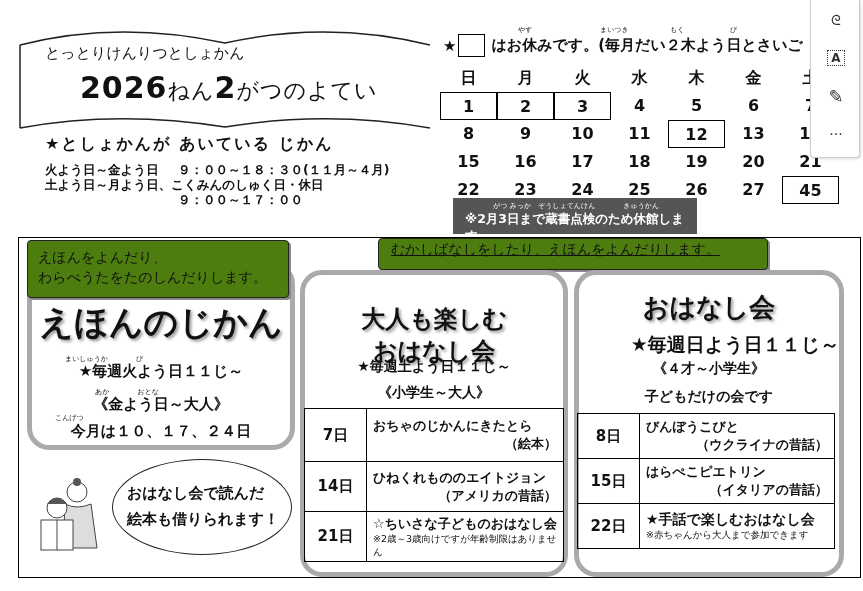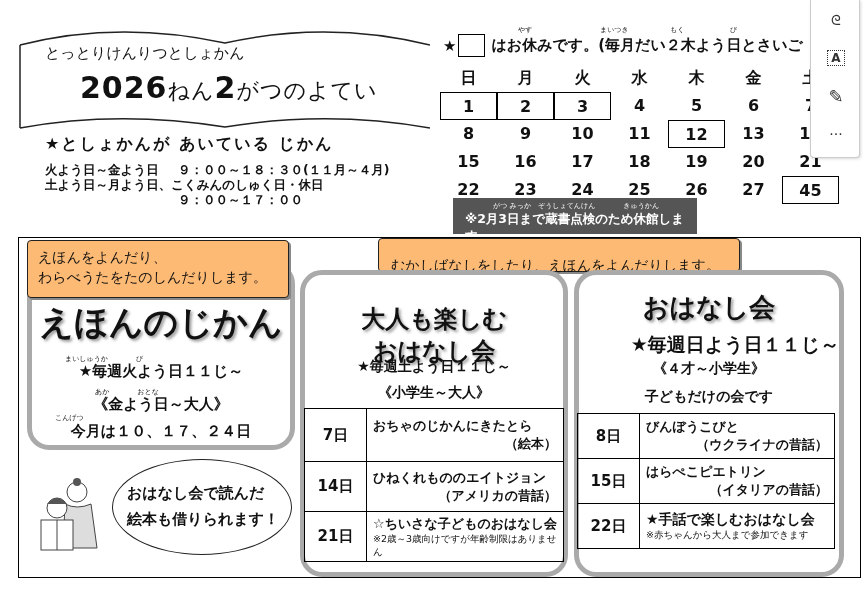--- a/index.html
+++ b/index.html
@@ -27,21 +27,21 @@
   .cal .cell.boxed { border: 1.5px solid #000; }
   .notice { left: 453px; top: 198px; width: 244px; height: 36px; background: #555; color: #fff; font-size: 12.5px; font-weight: bold; padding: 13px 0 0 12px; }
 
   
   .toolbar { left: 810px; top: 0; width: 50px; height: 158px; background: #fff; border: 1px solid #ccc; border-top: none; border-radius: 0 0 4px 4px; box-shadow: 1px 1px 3px rgba(0,0,0,0.15); }
   .tb-btn { position: absolute; left: 0; width: 50px; height: 36px; display: flex; align-items: center; justify-content: center; font-size: 14px; color: #333; }
 
   
   .lower { left: 18px; top: 237px; width: 843px; height: 341px; border: 1.5px solid #000; }
   .panel { position: absolute; border: 5px solid #aaa; border-radius: 22px; background: #fff; }
-  .scroll-banner { position: absolute; background: #fdba74; border: 1.5px solid #222; border-radius: 4px; font-size: 14px; padding: 6px 10px; line-height: 20px; box-shadow: 2px 2px 0 #888; }
+  .scroll-banner { position: absolute; background: #4d7c0f; border: 1.5px solid #222; border-radius: 4px; font-size: 14px; padding: 6px 10px; line-height: 20px; box-shadow: 2px 2px 0 #888; }
   .big-title { position: absolute; font-weight: bold; text-shadow: 2px 2px 3px #999; text-align: center; }
   .line { position: absolute; font-size: 15px; font-weight: bold; text-align: center; white-space: nowrap; }
 
   table.sched { position: absolute; border-collapse: collapse; }
   table.sched td { border: 1.5px solid #000; font-weight: bold; }
   table.sched td.day { width: 62px; text-align: center; font-size: 15px; }
   table.sched td.desc { font-size: 13px; padding: 2px 6px; position: relative; }
   .desc .title { display: block; }
   .desc .sub { display: block; text-align: right; }
   .desc .note { display: block; font-size: 9.5px; font-weight: normal; }
@@ -159,21 +159,21 @@
   <circle cx="22" cy="30" r="10" fill="#fff" stroke="#444"></circle>
   <path d="M12 26 Q22 14 32 26" fill="#555"></path>
   <rect x="6" y="42" width="32" height="30" fill="#fff" stroke="#444"></rect>
   <line x1="22" y1="42" x2="22" y2="72" stroke="#444"></line>
 </svg>
 <div class="bubble">
   <div>おはなし会で読んだ</div>
   <div>絵本も借りられます！</div>
 </div>
 
-<div class="scroll-banner" style="left:378px;top:238px;width:362px;height:32px;padding:16px 12px;">むかしばなしをしたり、えほんをよんだりします。</div>
+<div class="scroll-banner" style="left:378px;top:238px;width:390px;height:32px;padding:0 12px;text-decoration:underline;">むかしばなしをしたり、えほんをよんだりします。</div>
 
 <div class="panel" style="left:300px;top:270px;width:268px;height:307px;"></div>
 <div class="big-title" style="left:300px;top:303px;width:268px;font-size:24px;line-height:32px;">
   <div>大人も楽しむ</div>
   <div>おはなし会</div>
 </div>
 <div class="line" style="left:300px;top:358px;width:268px;font-size:14px;">★毎週土よう日１１じ～</div>
 <div class="line" style="left:300px;top:384px;width:268px;font-size:14px;">《小学生～大人》</div>
 <table class="sched" style="left:304px;top:408px;width:260px;">
   <tbody>

